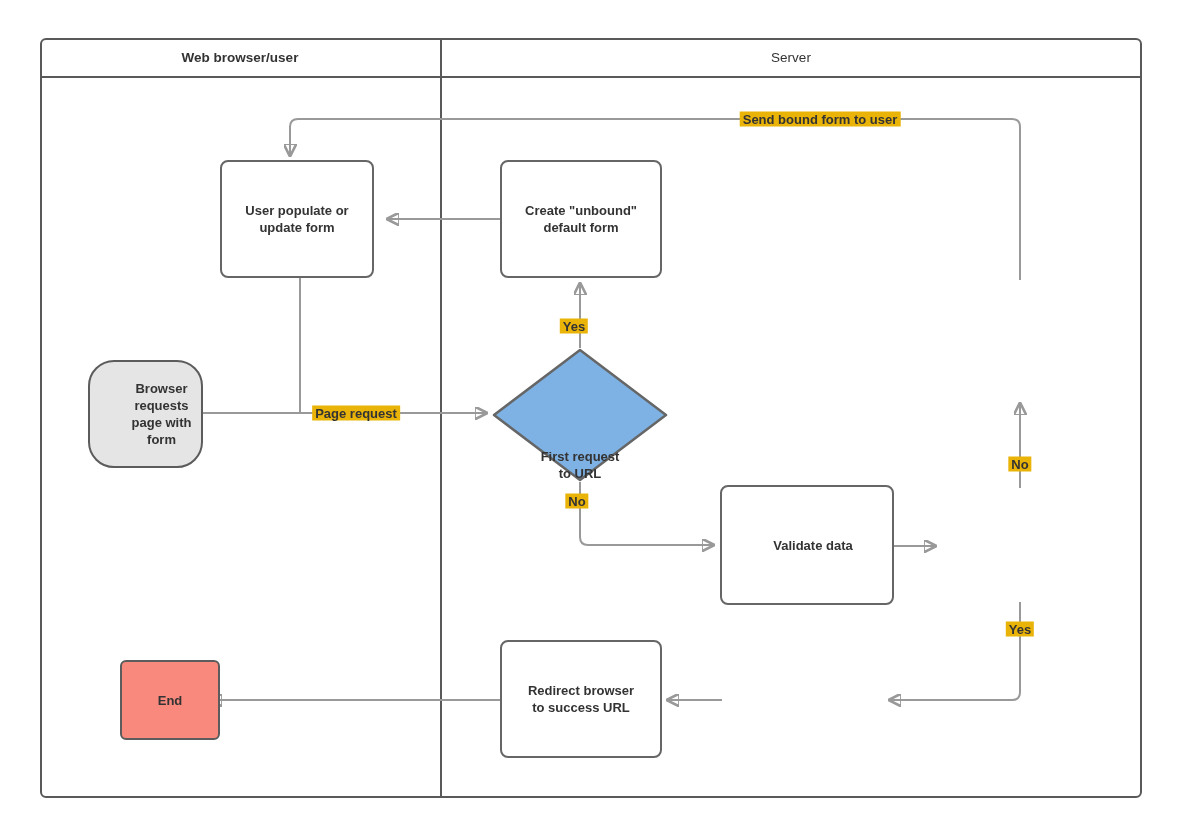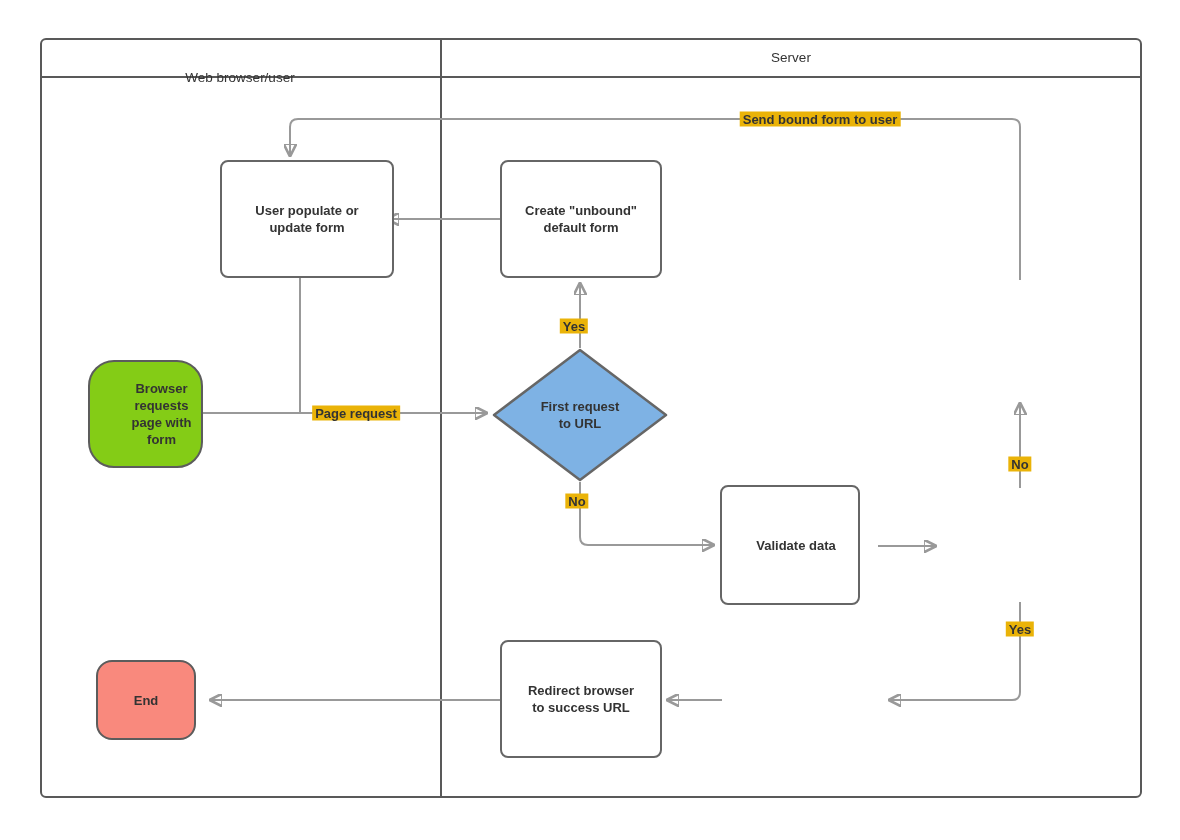--- a/index.html
+++ b/index.html
@@ -9,40 +9,40 @@
   }
   
   .pool{position:absolute;left:40px;top:38px;width:1102px;height:760px;
     border:2px solid #595959;border-radius:6px;box-sizing:border-box;background:transparent;}
   .pool-header-line{position:absolute;left:40px;top:76px;width:1102px;height:0;
     border-top:2px solid #595959;}
   .lane-divider{position:absolute;left:440px;top:38px;width:0;height:760px;
     border-left:2px solid #595959;}
   .lane-title{position:absolute;top:38px;height:38px;display:flex;align-items:center;
     justify-content:center;font-size:13.5px;}
-  .lane-title.browser{left:40px;width:400px;font-weight:normal;margin-top:20px;}
+  .lane-title.browser{left:40px;width:400px;font-weight:bold;}
   .lane-title.server{left:440px;width:702px;font-weight:normal;}
   
   svg.edges{position:absolute;left:0;top:0;width:1180px;height:840px;}
   svg.edges path{stroke:#999999;stroke-width:2;fill:none;}
   
   .node{position:absolute;box-sizing:border-box;background:#ffffff;border:2px solid #666666;
     border-radius:8px;display:flex;align-items:center;justify-content:center;
     text-align:center;font-weight:bold;font-size:13px;line-height:17px;
     white-space:pre-line;color:#333333;}
   .node.terminator{border-radius:26px;border-color:#5c5c5c;}
-  .node.start{left:88px;top:360px;width:115px;height:108px;background:#84cc16;padding-left:32px;}
-  .node.end{left:96px;top:660px;width:100px;height:80px;background:#F9897D;border-radius:16px;}
-  .node.user-populate{left:220px;top:160px;width:174px;height:118px;}
+  .node.start{left:88px;top:360px;width:115px;height:108px;background:#e5e5e5;padding-left:32px;}
+  .node.end{left:120px;top:660px;width:100px;height:80px;background:#F9897D;border-radius:6px;}
+  .node.user-populate{left:220px;top:160px;width:154px;height:118px;}
   .node.create-unbound{left:500px;top:160px;width:162px;height:118px;}
-  .node.validate-data{left:720px;top:485px;width:140px;height:120px;padding-left:12px;}
+  .node.validate-data{left:720px;top:485px;width:174px;height:120px;padding-left:12px;}
   .node.create-form-errors{left:940px;top:280px;width:162px;height:118px;}
   .node.perform-action{left:722px;top:640px;width:162px;height:118px;}
   .node.redirect-browser{left:500px;top:640px;width:162px;height:118px;}
-  .decision{position:absolute;display:flex;align-items:center;justify-content:center;}
+  .decision{position:absolute;display:flex;align-items:flex-end;justify-content:center;}
   .decision svg{position:absolute;left:0;top:0;}
   .decision .dlabel{position:relative;z-index:1;font-weight:bold;font-size:13px;
     line-height:17px;text-align:center;white-space:pre-line;color:#333333;}
   .decision.first-request{left:492px;top:348px;width:176px;height:134px;}
   .decision.is-data-valid{left:942px;top:488px;width:156px;height:114px;}
   
   .edge-label{position:absolute;transform:translate(-50%,-50%);background:#eab308;
     padding:0 3px;font-weight:bold;font-size:13px;color:#333333;white-space:nowrap;}
 </style>
 </head>

